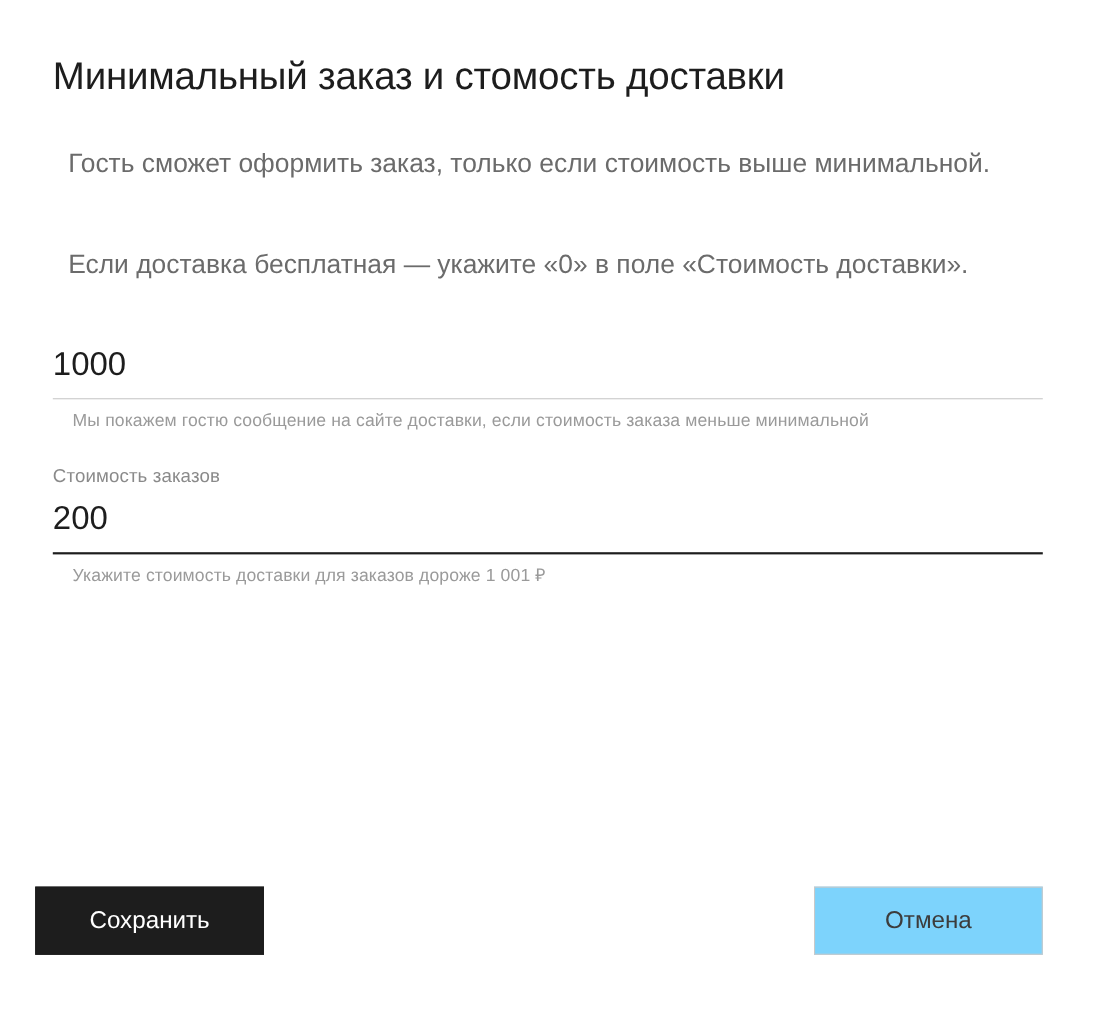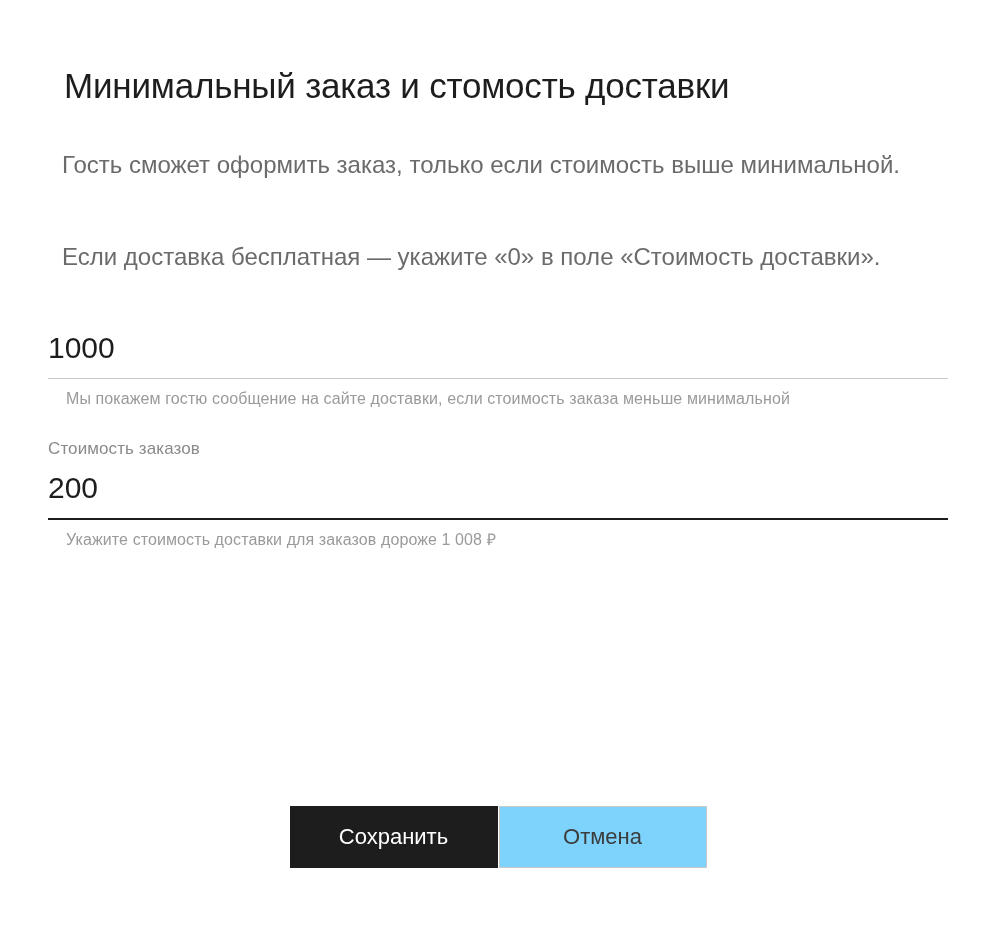--- a/index.html
+++ b/index.html
@@ -21,21 +21,21 @@
     box-sizing: border-box;
     padding: 40px 48px 0 48px;
     background: #ffffff;
   }
   .dialog-title {
     font-size: 35px;
     font-weight: 400;
     line-height: 44px;
     letter-spacing: -0.2px;
     color: #1d1d1d;
-    margin: 16px;
+    margin: 0;
     padding-top: 8px;
   }
   .description {
     margin-top: 32px;
     font-size: 24px;
     line-height: 50px;
     color: #6b6b6b;
     font-weight: 400;
     max-width: 900px;
   }
@@ -84,25 +84,25 @@
     margin-top: 9px;
     font-size: 16px;
     line-height: 22px;
     color: #9a9a9a;
     letter-spacing: 0.1px;
     max-width: 880px;
     margin-left: 18px;
   }
   .actions {
     position: absolute;
-    left: 48px;
+    left: 32px;
     right: 48px;
     bottom: 60px;
     display: flex;
-    justify-content: center;
+    justify-content: space-between;
     align-items: center;
     gap: 1px;
   }
   .btn {
     font-family: "Liberation Sans", sans-serif;
     font-size: 22px;
     line-height: 26px;
     height: 62px;
     min-width: 208px;
     padding: 0 28px;
@@ -138,21 +138,21 @@
   <div class="field-block">
     <input class="field-input" type="text" value="1000" style="">
     <div class="underline"></div>
     <div class="field-hint">Мы покажем гостю сообщение на сайте доставки, если стоимость заказа меньше минимальной</div>
   </div>
 
   <div class="field-block second">
     <div class="field-label">Стоимость заказов</div>
     <input class="field-input" type="text" value="200" style="">
     <div class="underline active"></div>
-    <div class="field-hint">Укажите стоимость доставки для заказов дороже 1 008 ₽</div>
+    <div class="field-hint">Укажите стоимость доставки для заказов дороже 1 001 ₽</div>
   </div>
 
   <div class="actions">
     <button class="btn btn-primary">Сохранить</button>
     <button class="btn btn-secondary">Отмена</button>
   </div>
 
 </div>
 
 </body></html>

